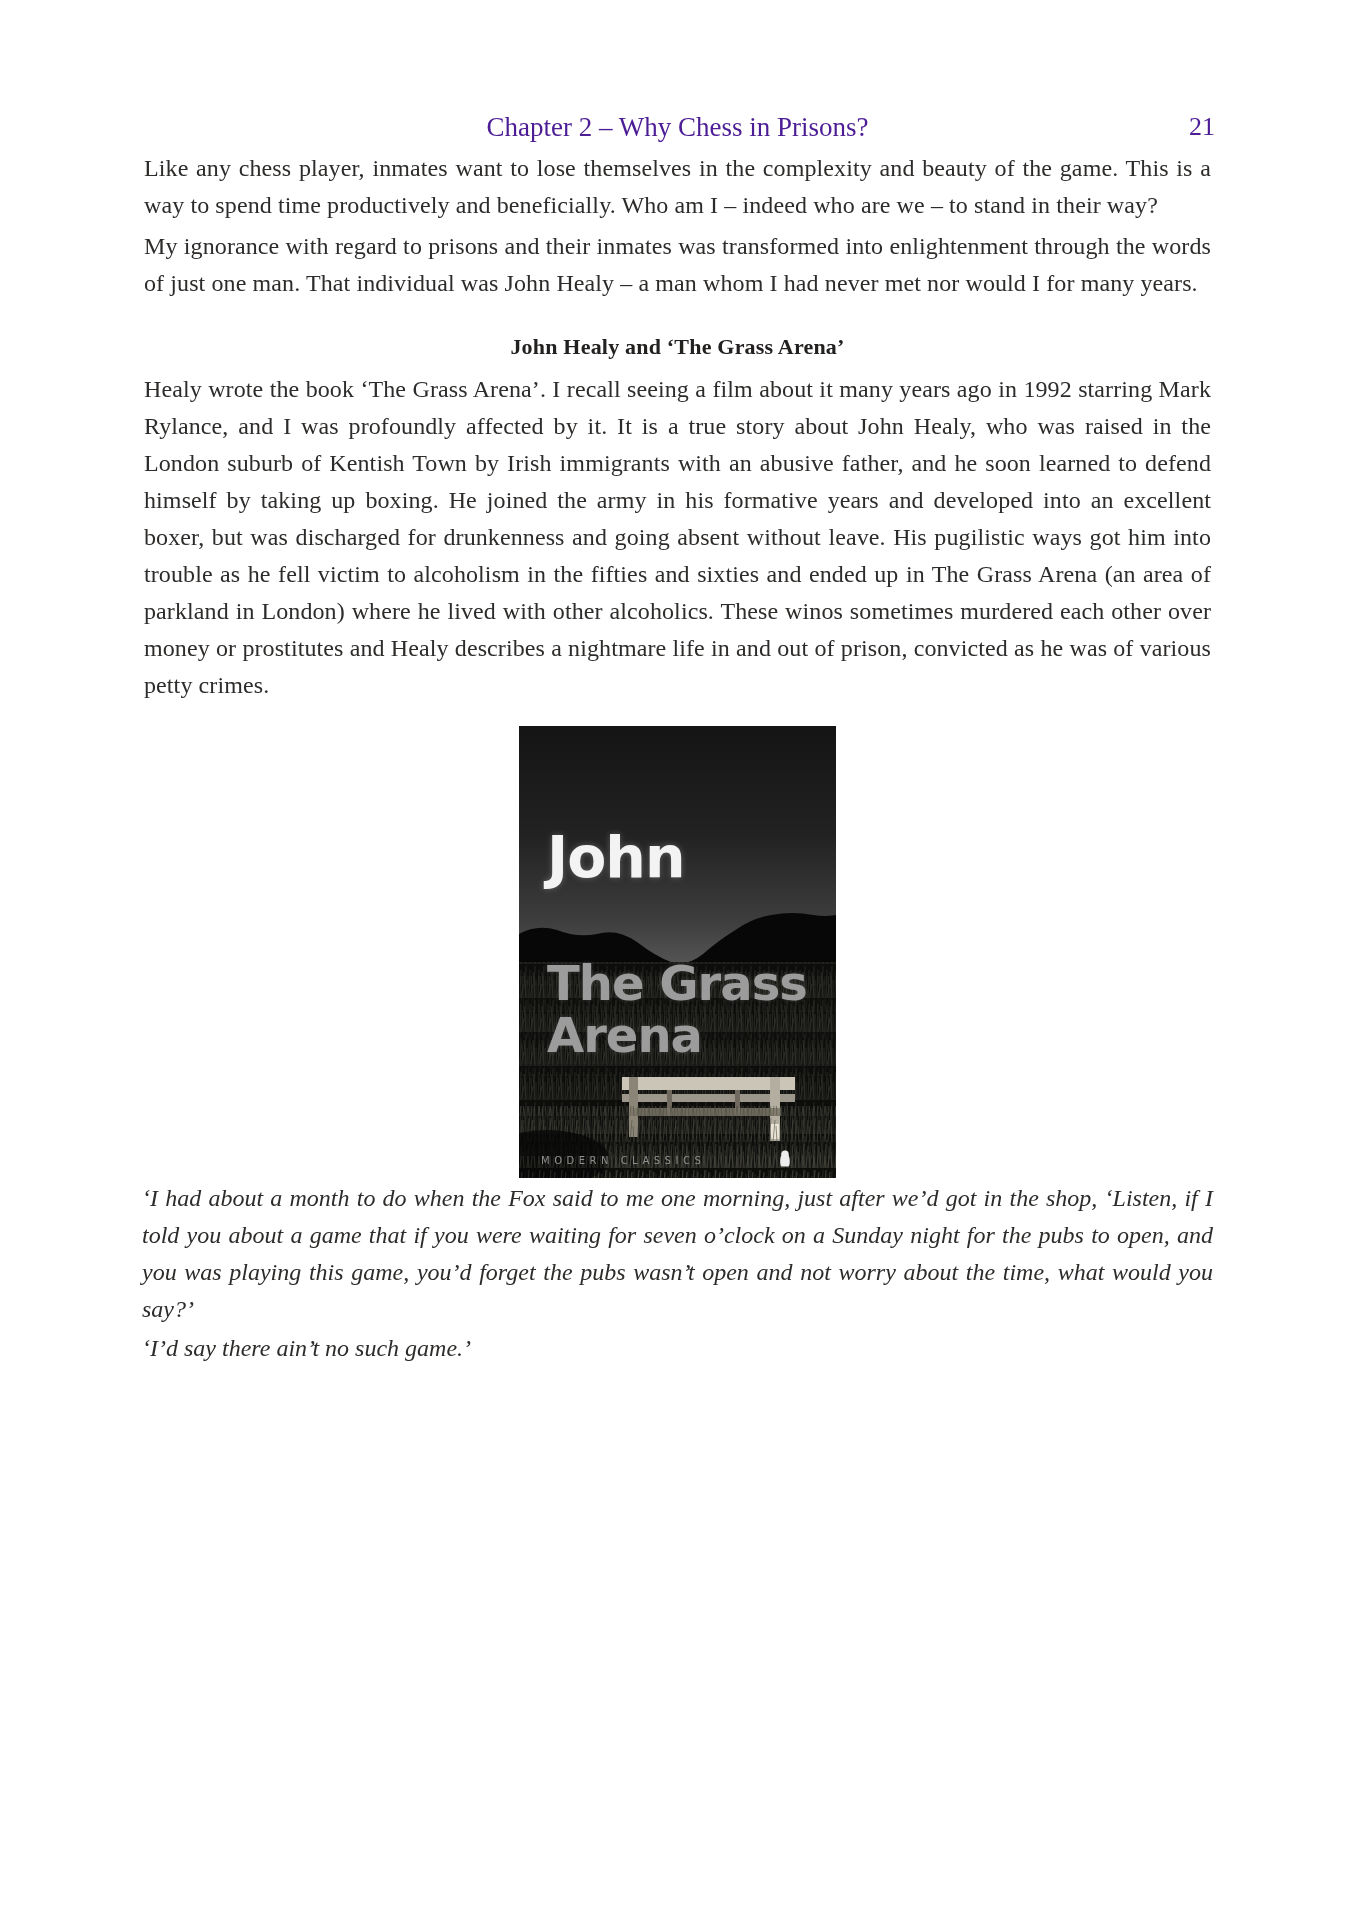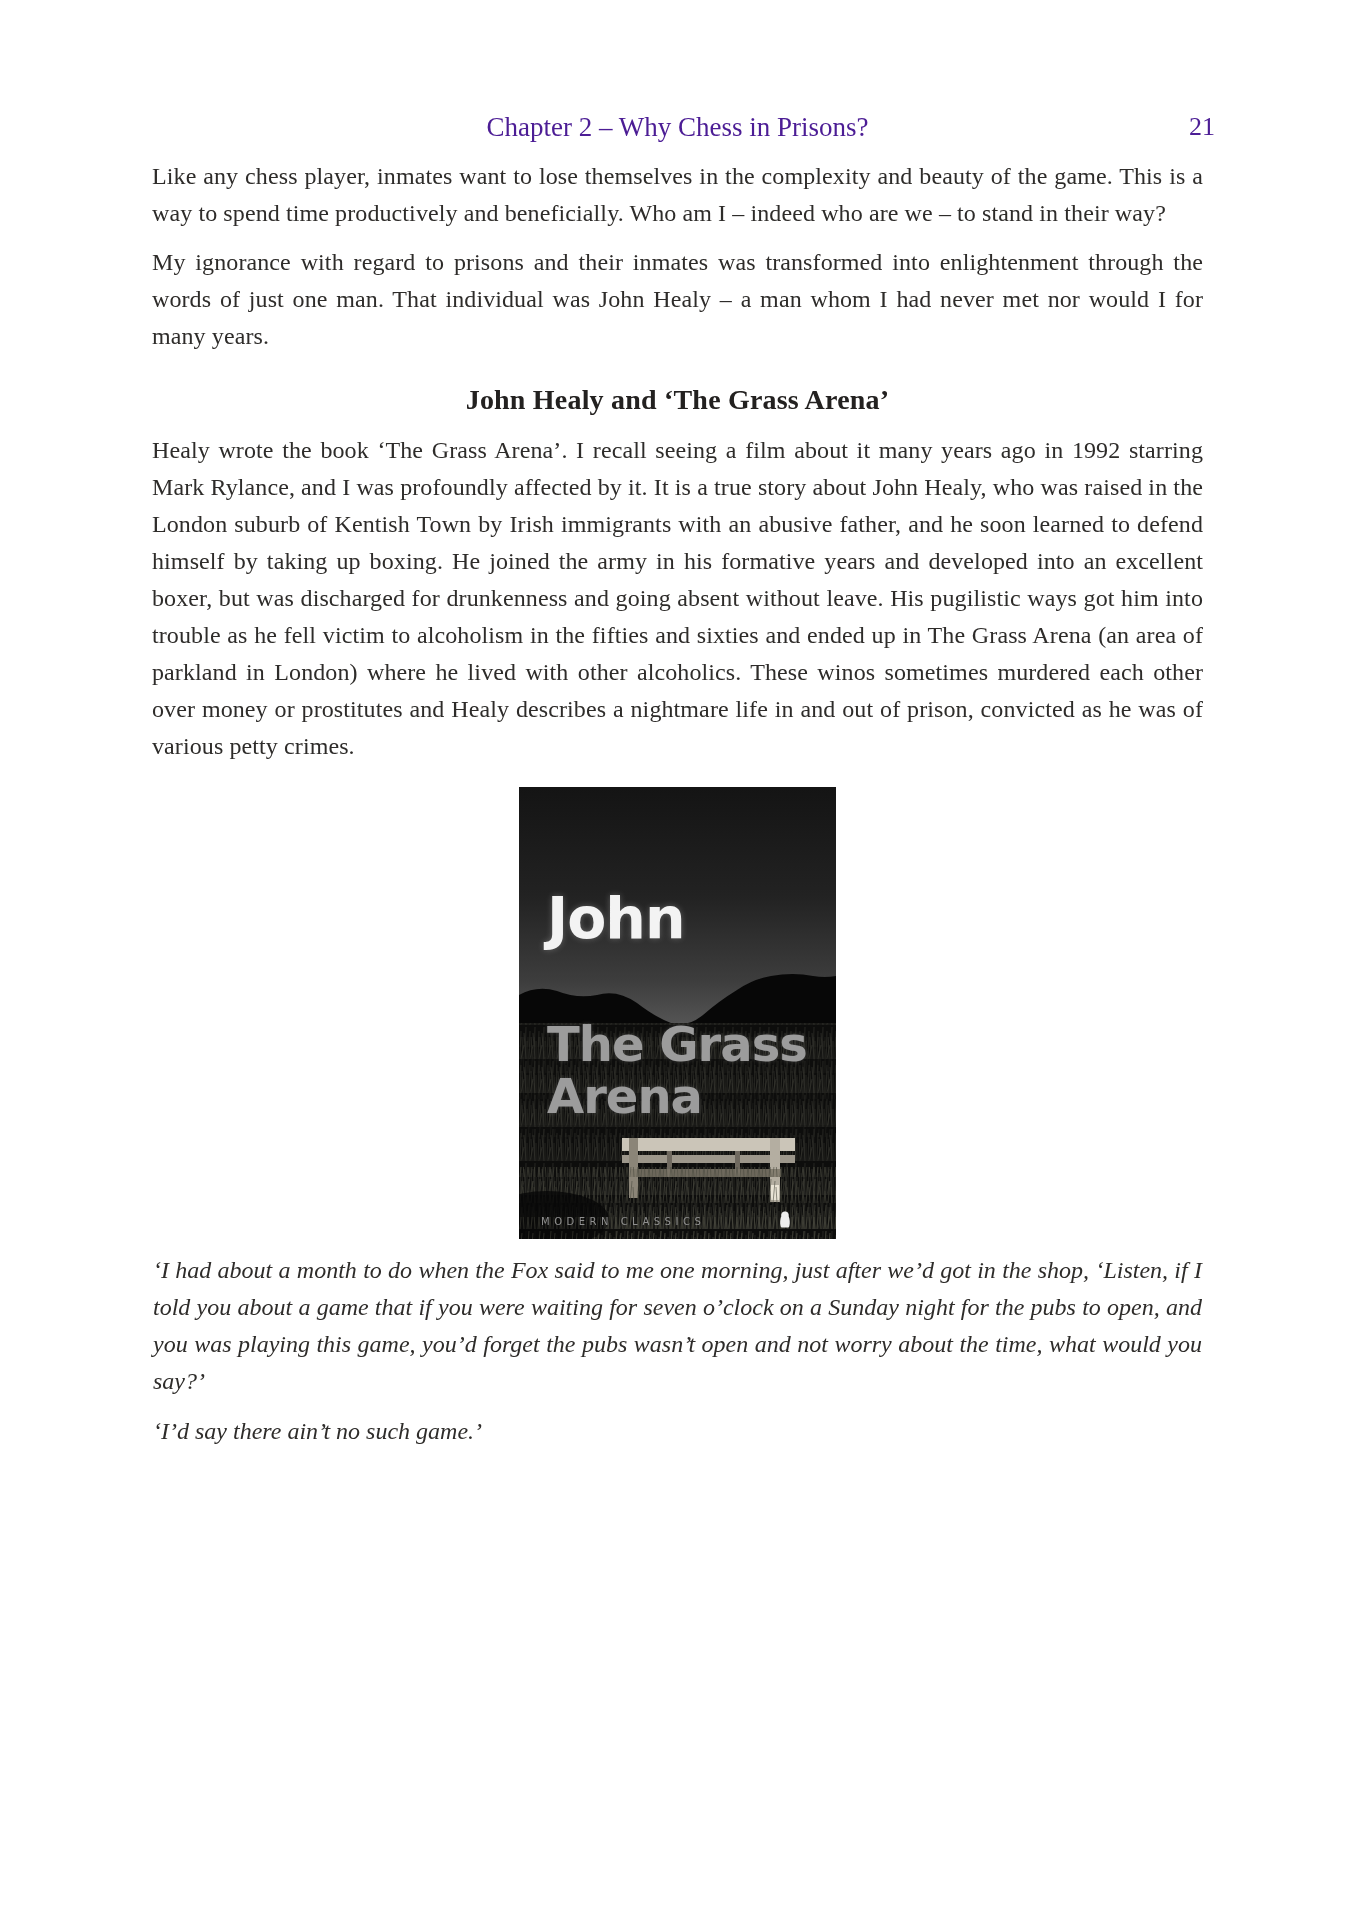--- a/index.html
+++ b/index.html
@@ -29,42 +29,42 @@
   .page-number {
     position: absolute;
     right: 0;
     top: 0;
     font-size: 26px;
   }
   p.body {
     font-size: 24px;
     line-height: 37px;
     text-align: justify;
-    margin: 12px;
+    margin: 4px;
     letter-spacing: 0.1px;
   }
   .para1 { margin-top: 50px; }
   .para2 { margin-top: 29px; }
   .section-heading {
     margin: 25px 0 0 0;
-    font-size: 28px;
+    font-size: 22px;
     line-height: 40px;
     font-weight: bold;
     text-align: center;
     color: #232120;
     letter-spacing: 0.2px;
   }
   .para3 { margin-top: 34px; }
   .para4 { margin-top: 33px; }
   p.quote {
     font-style: italic;
     font-size: 24px;
     line-height: 37px;
     text-align: justify;
-    margin: 13px;
+    margin: 2px;
   }
   .quote1 { margin-top: 32px; }
   .quote2 { margin-top: 24px; }
 
   
   .cover-figure {
     margin: 22px auto 0 auto;
     width: 317px;
     height: 452px;
   }

